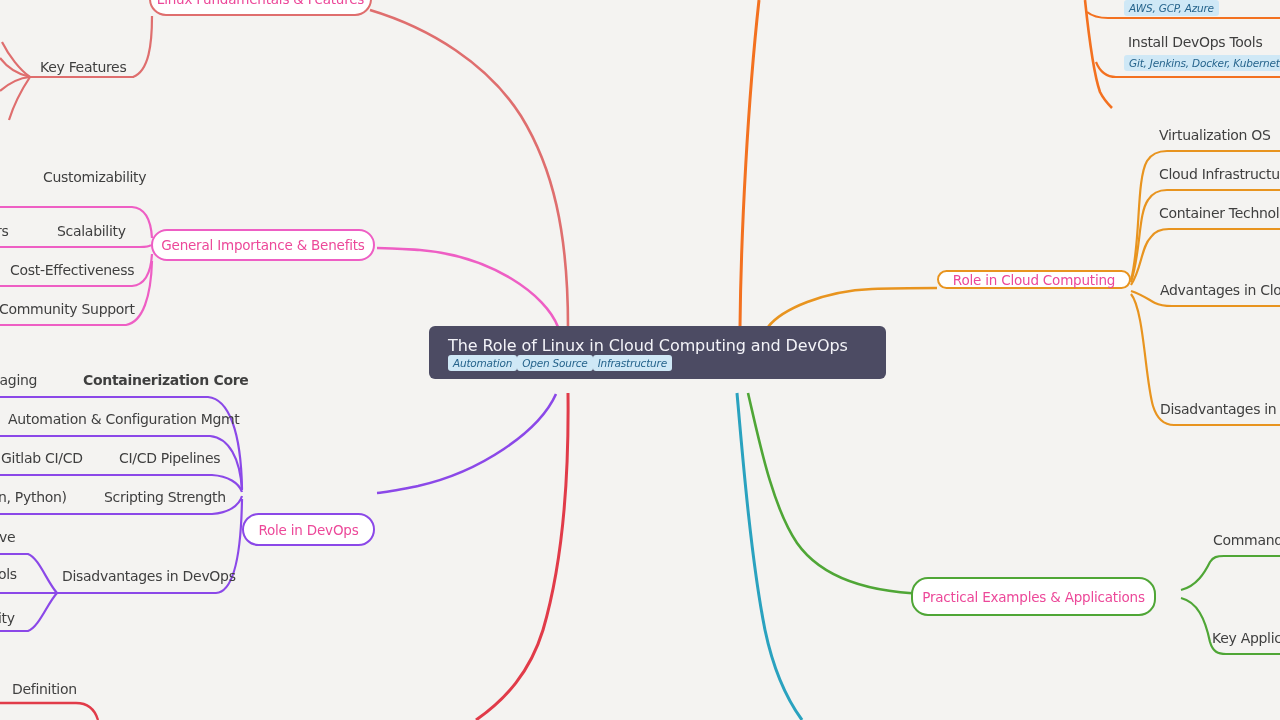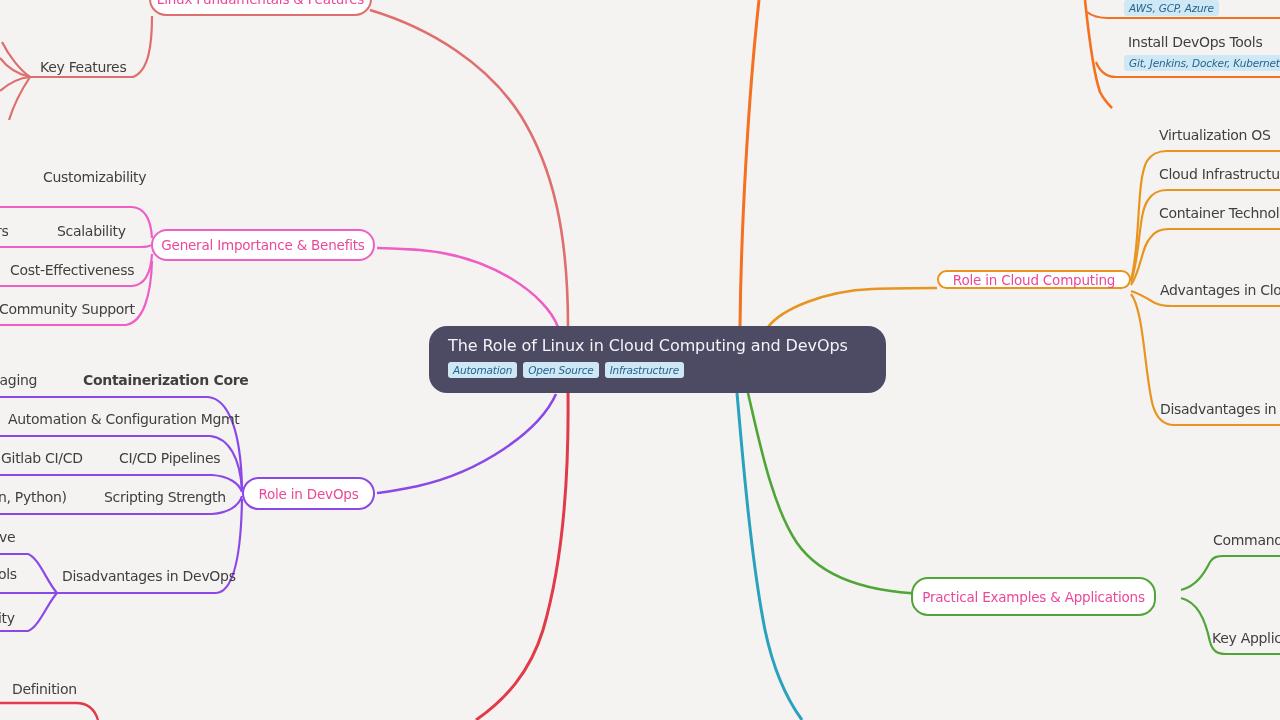--- a/index.html
+++ b/index.html
@@ -14,37 +14,37 @@
     color:#3f3f3f;white-space:nowrap;line-height:16px;
   }
   .pill{
     position:absolute;background:#ffffff;border:2px solid #999;
     border-radius:17px;display:flex;align-items:center;justify-content:center;
     font-size:13.5px;letter-spacing:-0.2px;color:#ec4899;white-space:nowrap;
     box-sizing:border-box;
   }
   .pill-salmon{border-color:#df6e6e;}
   .pill-pink{border-color:#ee5ec4;}
-  .pill-purple{border-color:#8b48e8;}
+  .pill-purple{border-color:#8b48e8;margin-top:36px;}
   .pill-green{border-color:#4fa636;}
   .pill-orange{border-color:#e8941f;}
   .root-node{
-    position:absolute;left:429px;top:326px;width:457px;height:67px;
-    background:#4c4b63;border-radius:18px;box-sizing:border-box;
+    position:absolute;left:429px;top:326px;width:457px;height:53px;
+    background:#4c4b63;border-radius:6px;box-sizing:border-box;
     padding:10px 0 0 19px;
   }
   .root-title{
     color:#f3f3f8;font-size:16px;letter-spacing:-0.1px;white-space:nowrap;
   }
   .tag{
     display:inline-block;background:#cfe8f6;color:#26648c;
     font-size:10.5px;letter-spacing:-0.2px;line-height:13px;
     padding:1.5px 5px;border-radius:3px;white-space:nowrap;font-style:italic;
   }
-  .root-tags{margin-top:7px;display:flex;gap:6px;}
+  .root-tags{display:flex;}
   .abs-tag{position:absolute;}
 </style>
 </head>
 <body>
 
 <svg class="edges" width="1280" height="720" viewBox="0 0 1280 720">
 
   <g stroke="#df6e6e" fill="none">
     <path stroke-width="2.6" d="M370 10 C430 28 488 64 521 116 C553 168 568 232 568 327"></path>
     <path stroke-width="2.2" d="M133 77 C149 71 152 44 152 16"></path>

